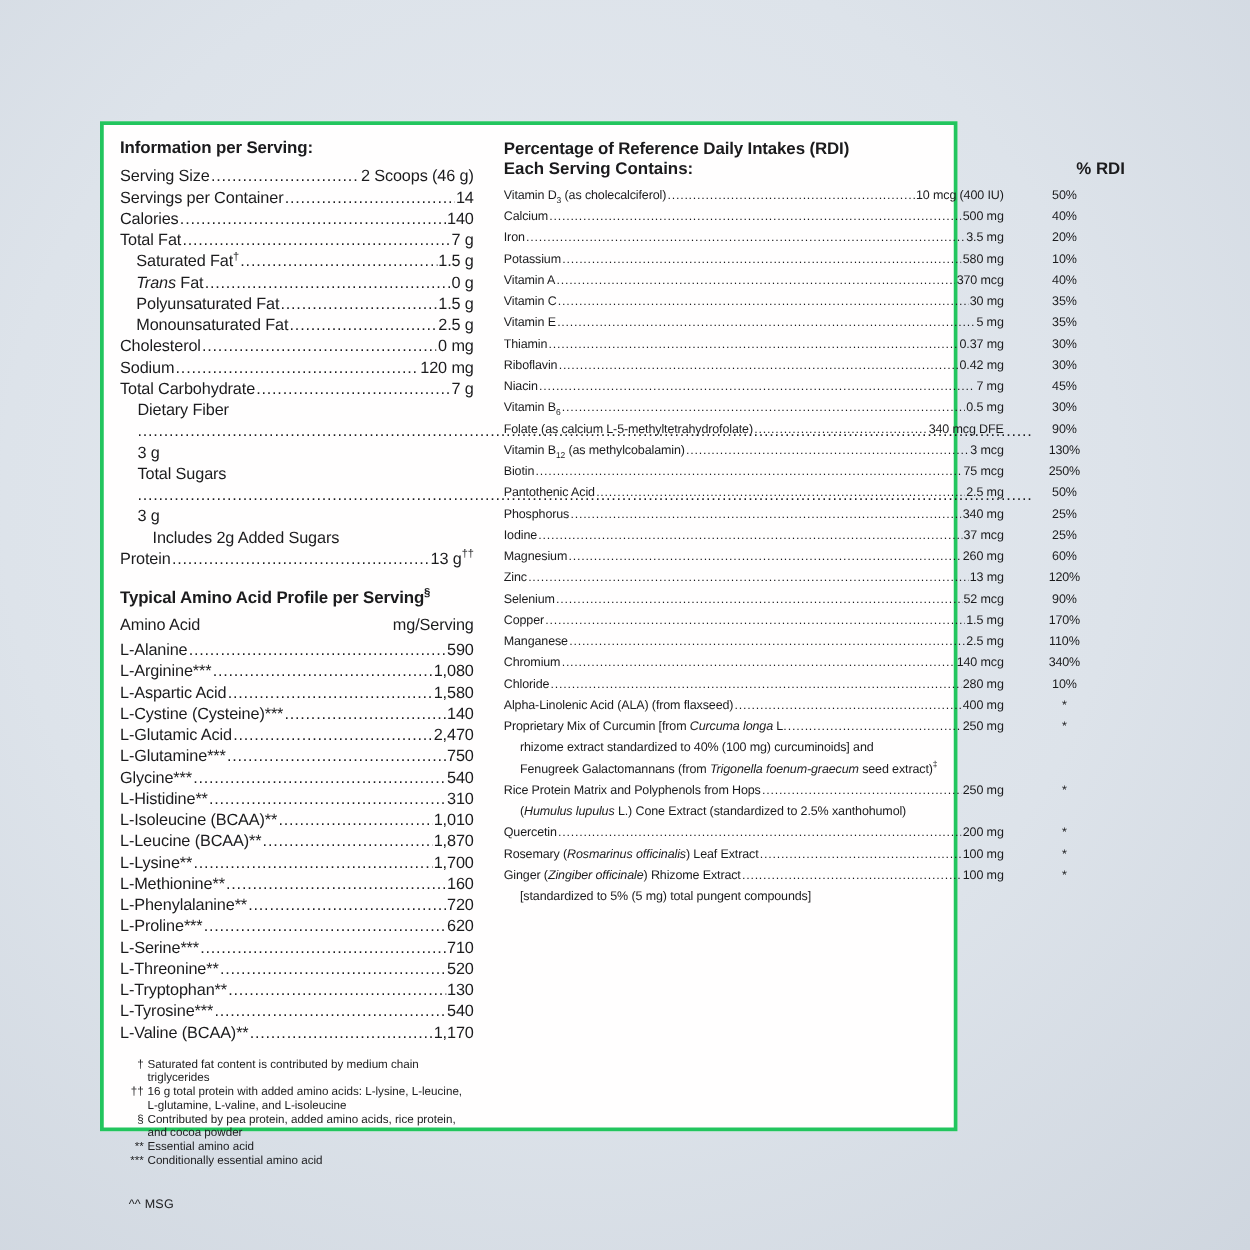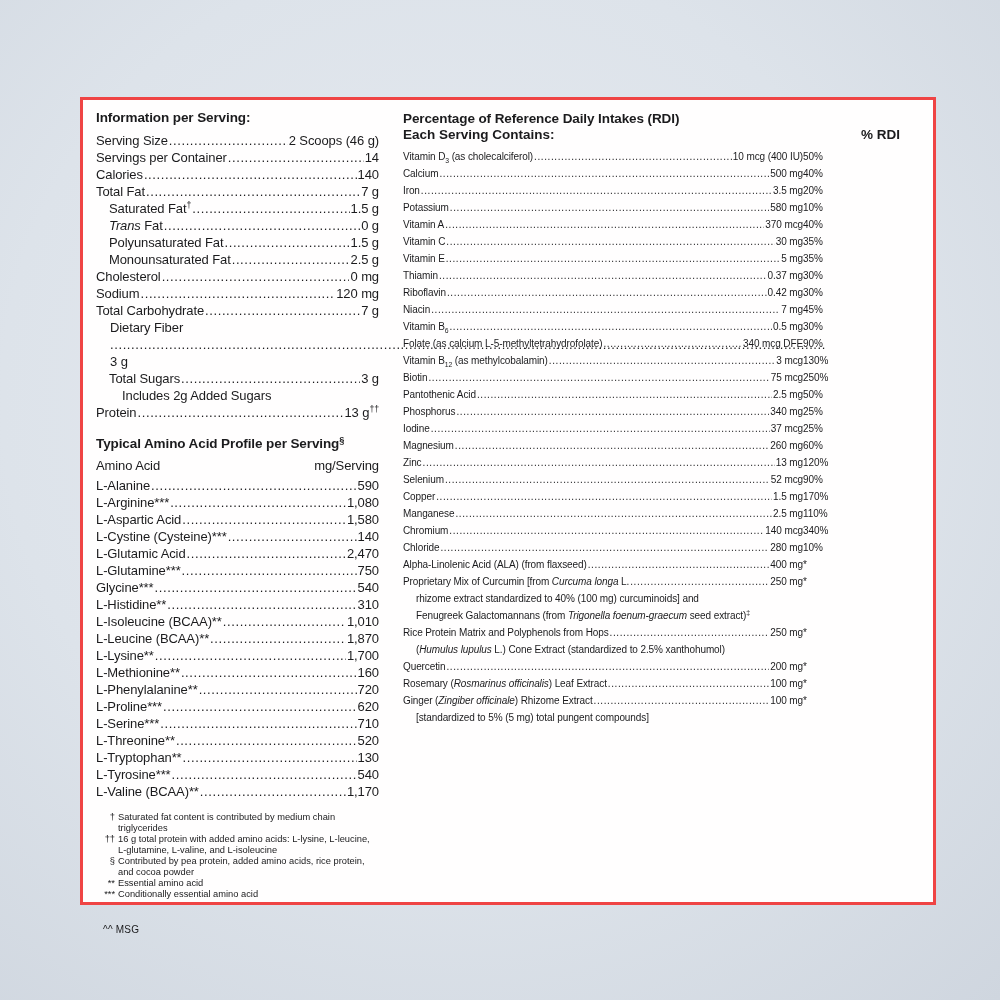--- a/index.html
+++ b/index.html
@@ -5,22 +5,22 @@
   * { box-sizing: border-box; }
   html,body { margin:0; padding:0; }
   body {
     width:1000px; height:1000px; position:relative; overflow:hidden;
     background: radial-gradient(circle at 45% 40%, #e6eaf0 0%, #dde3ea 55%, #cfd6df 100%);
     font-family:"Liberation Sans", sans-serif;
     color:#1b1b1d;
     -webkit-font-smoothing: antialiased;
   }
   .panel {
-    position:absolute; left:80px; top:97px; width:856px; height:808px;
-    background:#fffefe; border:3px solid #ef4444;
+    position:absolute; left:80px; top:97px; width:686px; height:808px;
+    background:#fffefe; border:3px solid #22c55e;
   }
   .col { position:absolute; }
   .col-left  { left:13px; top:10px;  width:283px; }
   .col-right { left:320px; top:11px; width:497px; }
 
   .sec-title { font-size:13.5px; font-weight:bold; margin:0; line-height:16px; letter-spacing:-0.1px; }
 
   .rows { margin-top:6px;text-align:center; }
   .row { display:flex; align-items:baseline; line-height:17px; font-size:13px; letter-spacing:-0.1px; }
   .label { white-space:nowrap; }
@@ -43,21 +43,21 @@
   .fn { display:flex; }
   .fn-marker { flex:none; width:22px; text-align:right; padding-right:3px; }
   .fn-text { flex:1; }
 
   .msg-note { margin-top:24px; padding-left:7px; font-size:10px; letter-spacing:0.2px; }
 
   .subhead-row { display:flex; justify-content:space-between; font-size:13.5px; font-weight:bold; line-height:16px; }
   .rrows { margin-top:5px; }
   .rrow { display:flex; align-items:baseline; line-height:17px; font-size:10px; letter-spacing:-0.1px; }
   .rrow .main { display:flex; align-items:baseline; flex:none; width:400px; }
-  .rrow .rdi { flex:1 1 auto; text-align:left; white-space:nowrap; }
+  .rrow .rdi { flex:1 1 auto; text-align:center; white-space:nowrap; }
 
   .footnotes-r { margin-top:7px; font-size:9.3px; line-height:12px; color:#202022; }
 </style>
 </head>
 <body>
 
 <div class="panel">
 
   <div class="col col-left">
     <h2 class="sec-title">Information per Serving:</h2>
@@ -129,21 +129,21 @@
           <span class="leader"></span>
           <span class="value">7 g</span>
         </div>
 
         <div class="row" style="padding-left: 13px; flex-direction: column;">
           <span class="label">Dietary Fiber</span>
           <span class="leader"></span>
           <span class="value">3 g</span>
         </div>
 
-        <div class="row" style="padding-left: 13px;">
+        <div class="row" style="padding-left: 13px; flex-direction: column;">
           <span class="label">Total Sugars</span>
           <span class="leader"></span>
           <span class="value">3 g</span>
         </div>
 
         <div class="row plain" style="padding-left: 26px;">
           <span class="label">Includes 2g Added Sugars</span>
           <span class="leader"></span>
           <span class="value"></span>
         </div>

